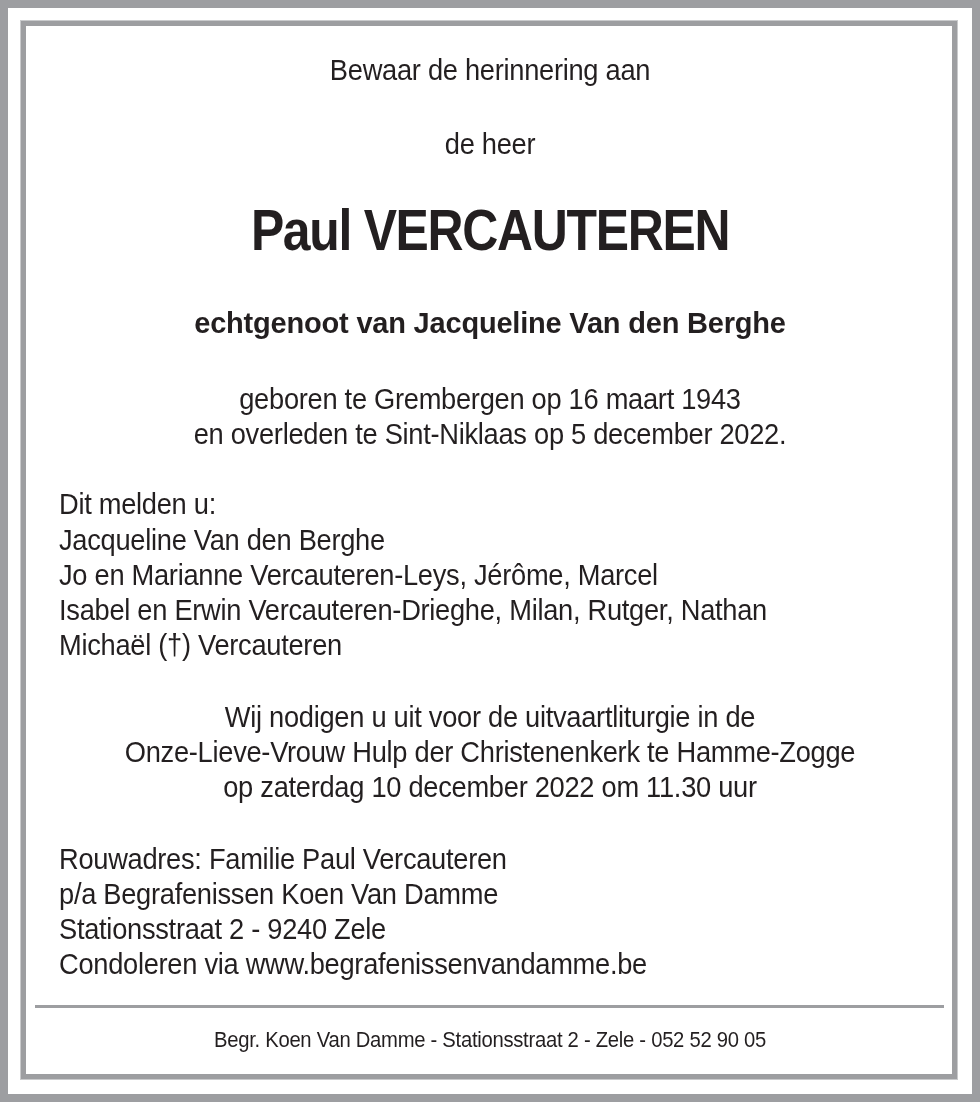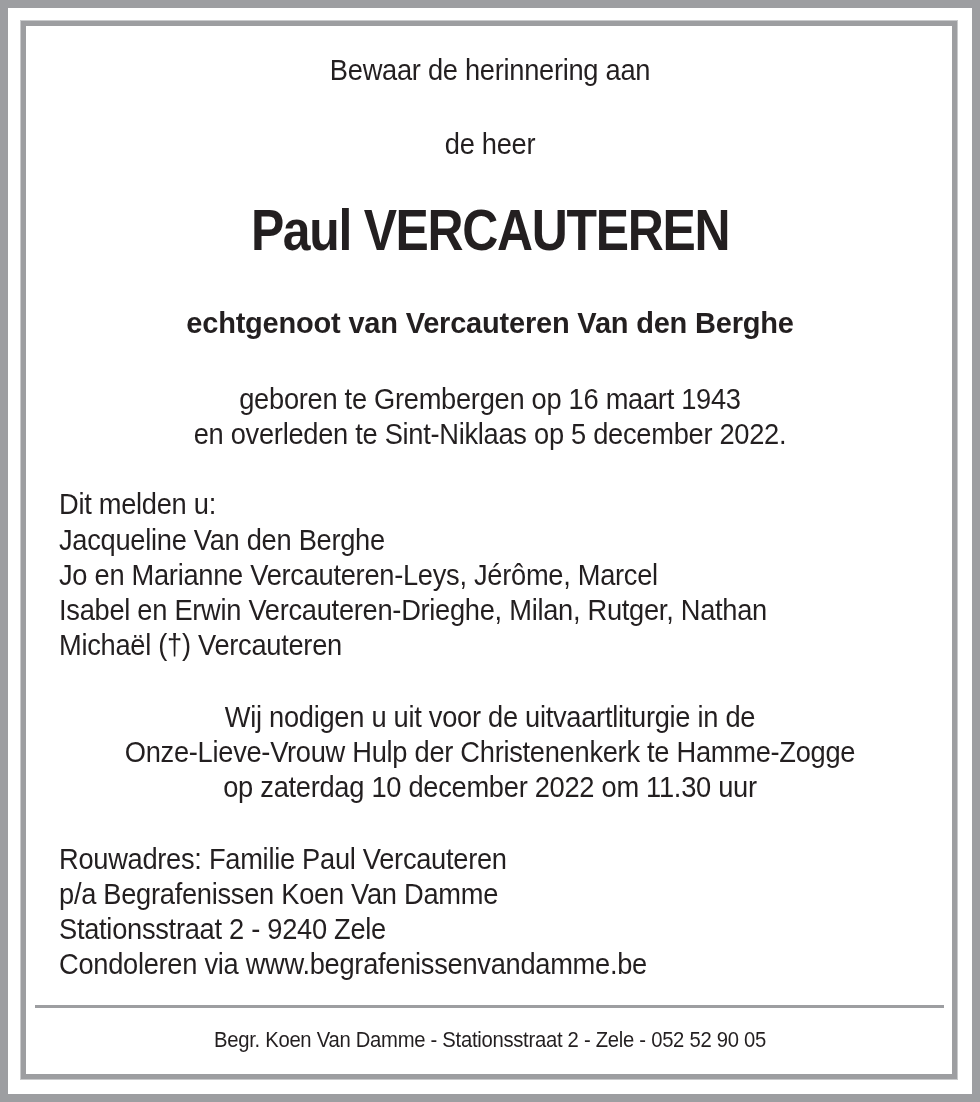--- a/index.html
+++ b/index.html
@@ -80,21 +80,21 @@
   </style>
 </head>
 <body>
 
 <div class="outer-frame"></div>
 <div class="inner-frame"></div>
 
 <div class="line normal cond" style="top:54px;">Bewaar de herinnering aan</div>
 <div class="line normal cond" style="top:128px;">de heer</div>
 <div class="line name" style="top:196px;">Paul VERCAUTEREN</div>
-<div class="line spouse" style="top:307px;">echtgenoot van Vercauteren Van den Berghe</div>
+<div class="line spouse" style="top:307px;">echtgenoot van Jacqueline Van den Berghe</div>
 
 <div class="line normal cond" style="top:383px;">geboren te Grembergen op 16 maart 1943</div>
 <div class="line normal cond" style="top:418px;">en overleden te Sint-Niklaas op 5 december 2022.</div>
 
 <div class="line left normal cond" style="top:488px;">Dit melden u:</div>
 <div class="line left normal cond" style="top:524px;">Jacqueline Van den Berghe</div>
 <div class="line left normal cond" style="top:559px;">Jo en Marianne Vercauteren-Leys, Jérôme, Marcel</div>
 <div class="line left normal cond" style="top:594px;">Isabel en Erwin Vercauteren-Drieghe, Milan, Rutger, Nathan</div>
 <div class="line left normal cond" style="top:629px;">Michaël (†) Vercauteren</div>
 

